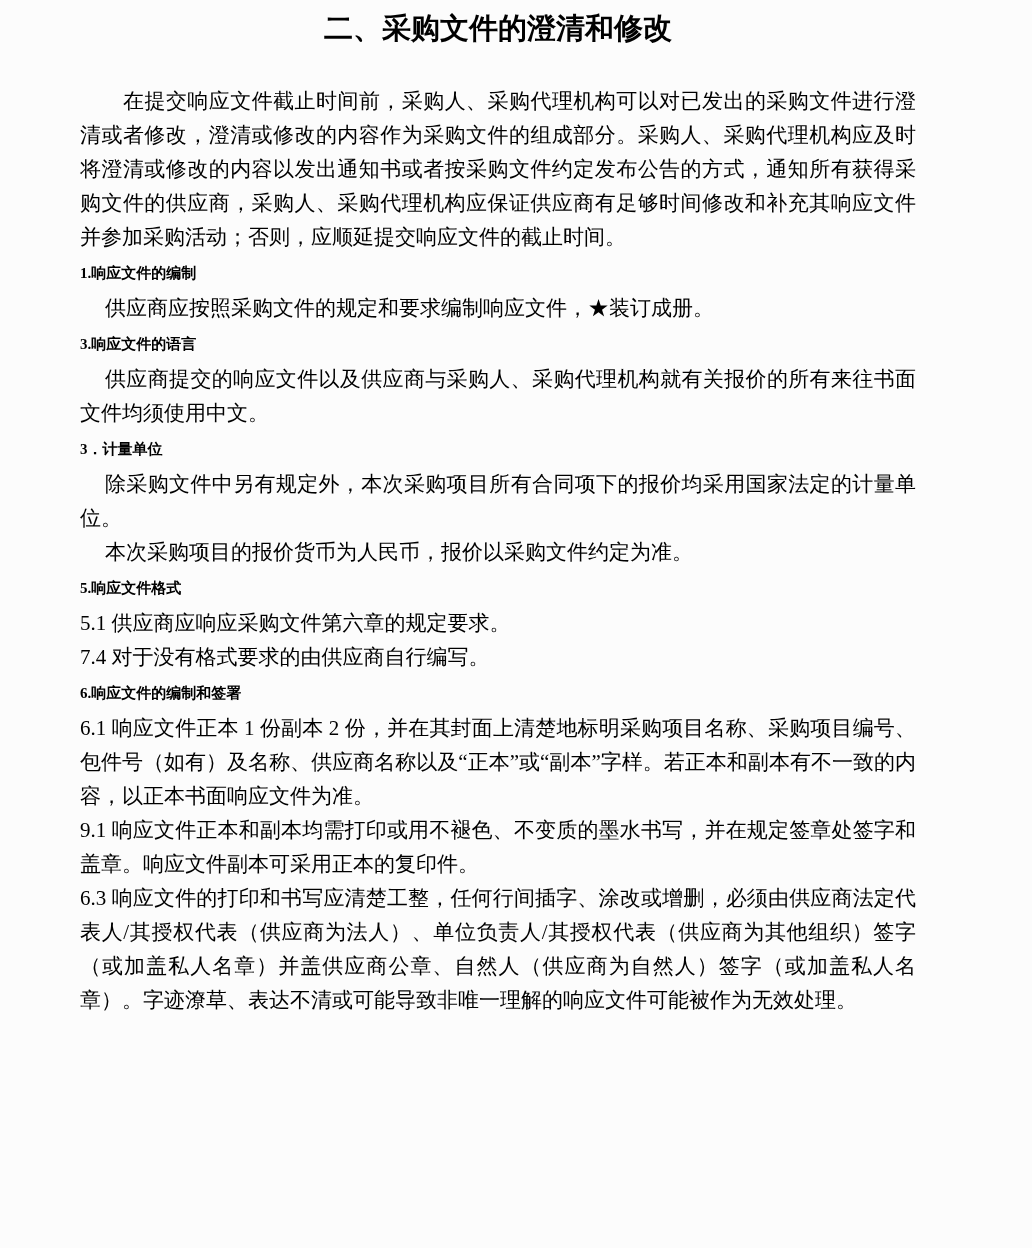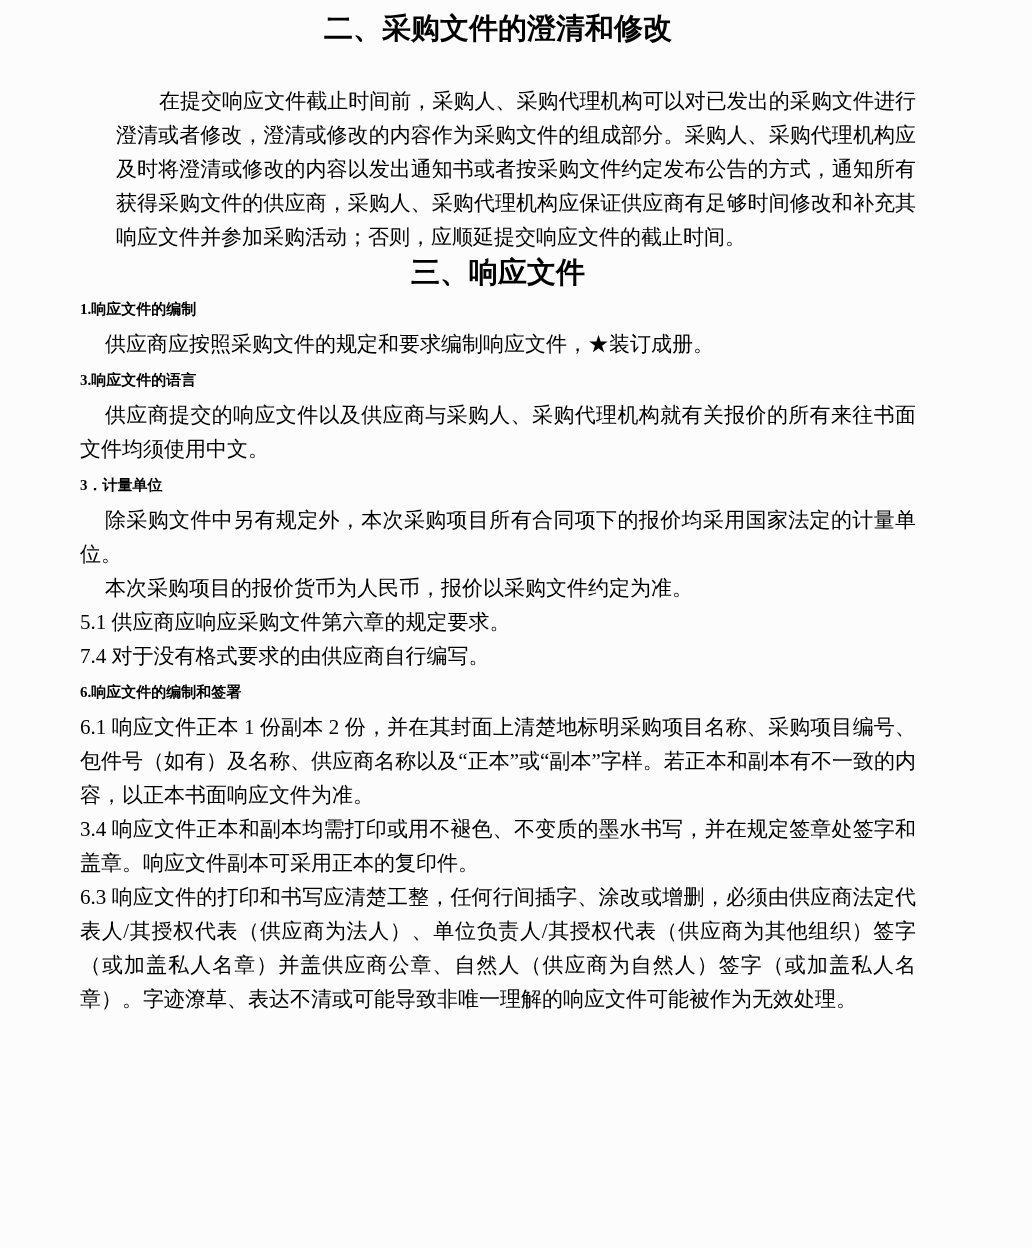--- a/index.html
+++ b/index.html
@@ -28,21 +28,20 @@
     margin-bottom: 38px;
   }
   .para {
     font-size: 21px;
     line-height: 34px;
     text-align: justify;
     margin: 0;
   }
   .para.first-indent {
     text-indent: 43px;
-    margin-left: 36px;
   }
   .para.small-indent {
     text-indent: 25px;
   }
   .para.flush {
     text-indent: 0;
   }
   .clause-heading {
     font-size: 15px;
     line-height: 34px;
@@ -52,34 +51,34 @@
 </style>
 </head>
 <body>
 
 <div class="page" style="background: rgb(252, 252, 252); color: rgb(0, 0, 0);">
 
   <h1 class="doc-title title-first">二、采购文件的澄清和修改</h1>
 
   <p class="para first-indent">在提交响应文件截止时间前，采购人、采购代理机构可以对已发出的采购文件进行澄清或者修改，澄清或修改的内容作为采购文件的组成部分。采购人、采购代理机构应及时将澄清或修改的内容以发出通知书或者按采购文件约定发布公告的方式，通知所有获得采购文件的供应商，采购人、采购代理机构应保证供应商有足够时间修改和补充其响应文件并参加采购活动；否则，应顺延提交响应文件的截止时间。</p>
 
-  <h1 class="doc-title">三、响应文件</h1>
 
   <h2 class="clause-heading">1.响应文件的编制</h2>
   <p class="para small-indent">供应商应按照采购文件的规定和要求编制响应文件，★装订成册。</p>
 
   <h2 class="clause-heading">3.响应文件的语言</h2>
   <p class="para small-indent">供应商提交的响应文件以及供应商与采购人、采购代理机构就有关报价的所有来往书面文件均须使用中文。</p>
 
   <h2 class="clause-heading">3．计量单位</h2>
   <p class="para small-indent">除采购文件中另有规定外，本次采购项目所有合同项下的报价均采用国家法定的计量单位。</p>
 
   <p class="para small-indent">本次采购项目的报价货币为人民币，报价以采购文件约定为准。</p>
 
+  <h2 class="clause-heading">5.响应文件格式</h2>
   <p class="para flush">5.1 供应商应响应采购文件第六章的规定要求。</p>
   <p class="para flush">7.4 对于没有格式要求的由供应商自行编写。</p>
 
   <h2 class="clause-heading">6.响应文件的编制和签署</h2>
   <p class="para flush">6.1 响应文件正本 1 份副本 2 份，并在其封面上清楚地标明采购项目名称、采购项目编号、包件号（如有）及名称、供应商名称以及“正本”或“副本”字样。若正本和副本有不一致的内容，以正本书面响应文件为准。</p>
-  <p class="para flush">3.4 响应文件正本和副本均需打印或用不褪色、不变质的墨水书写，并在规定签章处签字和盖章。响应文件副本可采用正本的复印件。</p>
+  <p class="para flush">9.1 响应文件正本和副本均需打印或用不褪色、不变质的墨水书写，并在规定签章处签字和盖章。响应文件副本可采用正本的复印件。</p>
   <p class="para flush">6.3 响应文件的打印和书写应清楚工整，任何行间插字、涂改或增删，必须由供应商法定代表人/其授权代表（供应商为法人）、单位负责人/其授权代表（供应商为其他组织）签字（或加盖私人名章）并盖供应商公章、自然人（供应商为自然人）签字（或加盖私人名章）。字迹潦草、表达不清或可能导致非唯一理解的响应文件可能被作为无效处理。</p>
 
 </div>
 
 </body></html>

